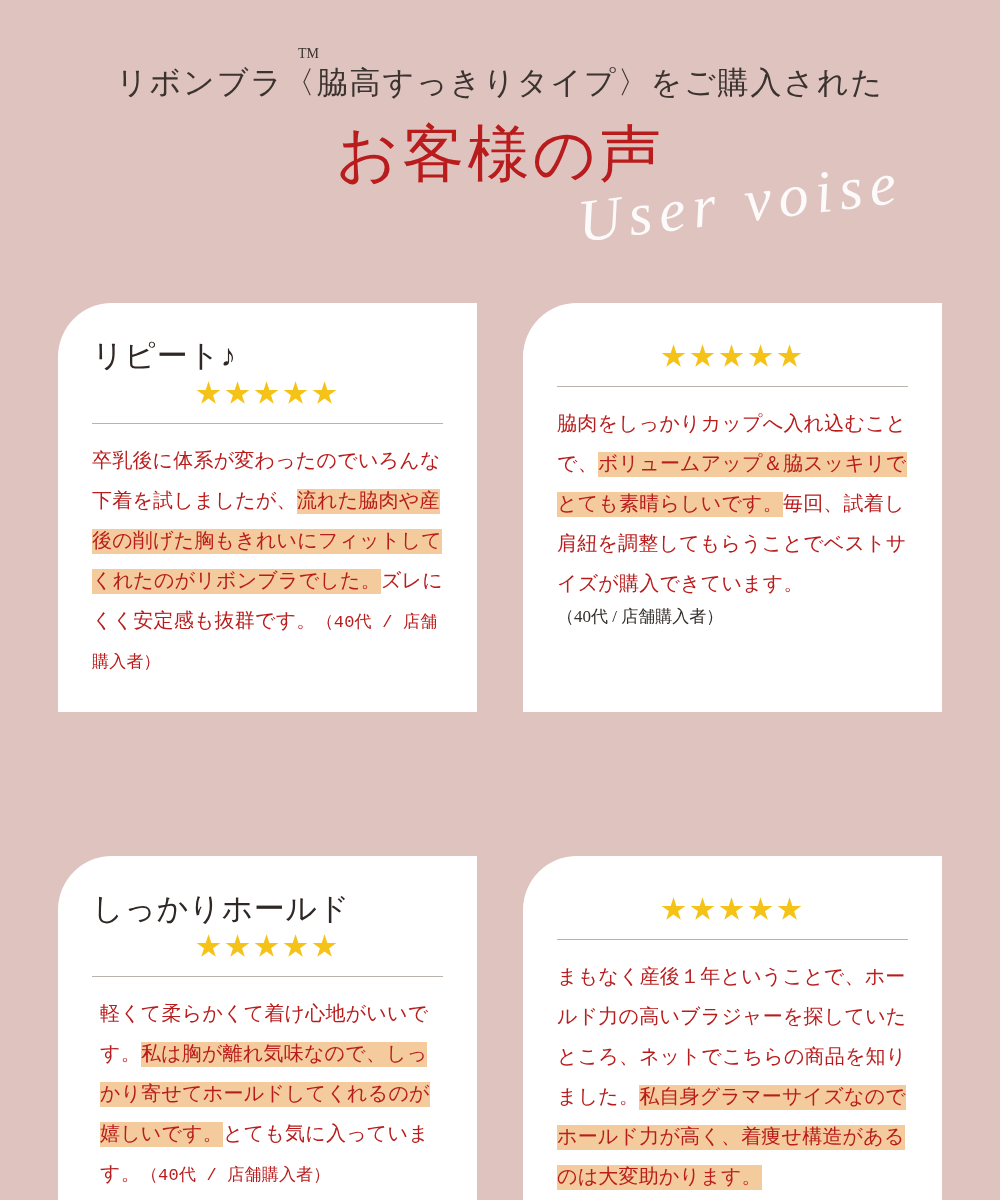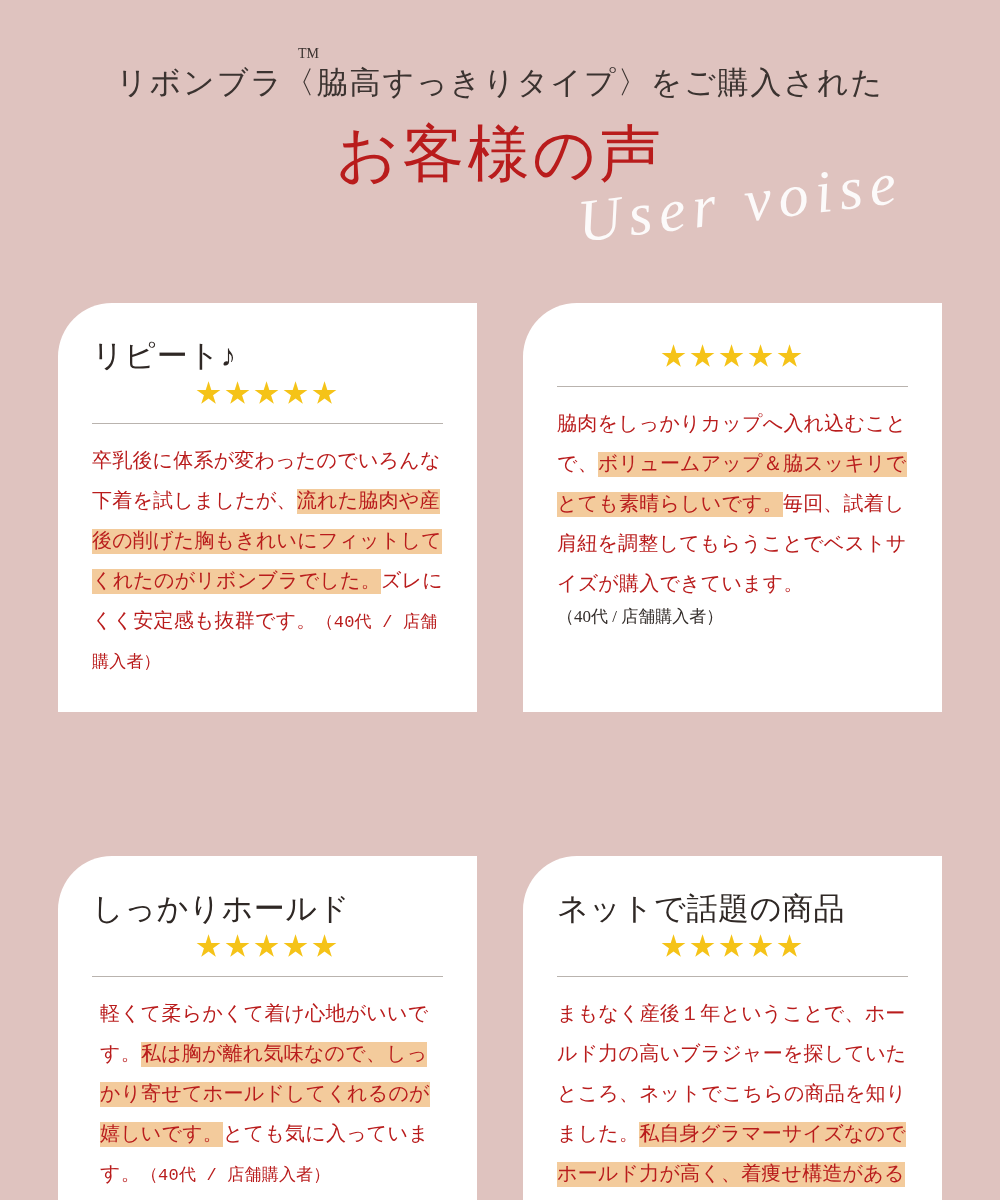--- a/index.html
+++ b/index.html
@@ -155,20 +155,19 @@
         <p class="card-body" style="margin: 0px;"><span>脇肉をしっかりカップへ入れ込むことで、</span><span class="hl">ボリュームアップ＆脇スッキリでとても素晴らしいです。</span><span>毎回、試着し肩紐を調整してもらうことでベストサイズが購入できています。</span></p>
         <div class="card-attr">（40代 / 店舗購入者）</div>
       </div>
       <div class="card row2">
         <div class="card-title">しっかりホールド</div>
         <div class="stars">★★★★★</div>
         <hr class="divider">
         <p class="card-body" style="margin: 8px;"><span>軽くて柔らかくて着け心地がいいです。</span><span class="hl">私は胸が離れ気味なので、しっかり寄せてホールドしてくれるのが嬉しいです。</span><span>とても気に入っています。</span><span class="inline-attr">（40代 / 店舗購入者）</span></p>
       </div>
       <div class="card row2">
-        <div class="card-title">ネットで話題の商品</div>
         <div class="stars">★★★★★</div>
         <hr class="divider">
         <p class="card-body" style="margin: 0px;"><span>まもなく産後１年ということで、ホールド力の高いブラジャーを探していたところ、ネットでこちらの商品を知りました。</span><span class="hl">私自身グラマーサイズなのでホールド力が高く、着痩せ構造があるのは大変助かります。</span></p>
       </div>
     </div>
 
 </div>
 
 </body></html>

